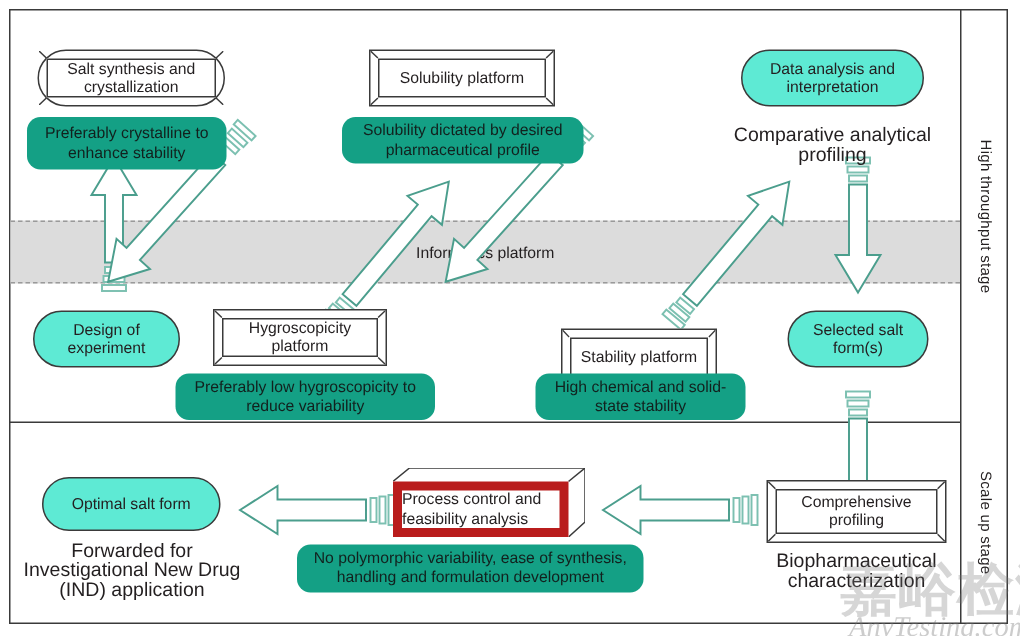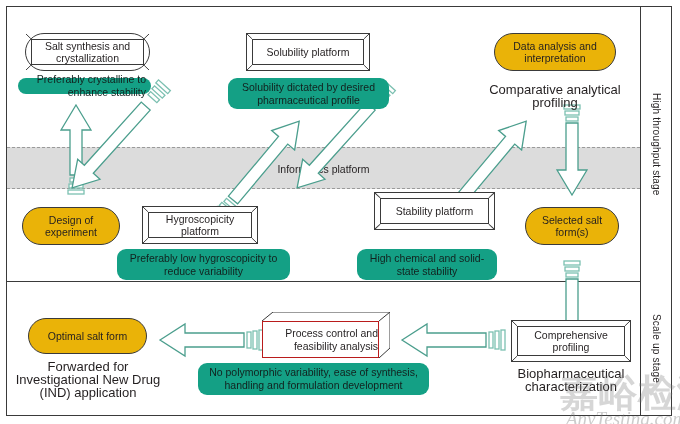--- a/index.html
+++ b/index.html
@@ -47,29 +47,29 @@
     font-size:10.5px;line-height:12.5px;color:#231f20;
     padding:0 3px;box-sizing:border-box;
   }
   .bevel .bv-m{position:absolute;left:0;top:0;width:100%;height:100%;pointer-events:none;}
   .bevel .bv-m line{stroke:#3a3a3a;stroke-width:1;}
 
   
   .cuboid{position:absolute;}
   .cuboid .c-face{
     position:absolute;left:0;top:9px;right:11px;bottom:0;
-    background:#fff;border:1px solid #b91c1c;box-sizing:border-box;
-    display:flex;align-items:center;justify-content:center;text-align:right;
+    background:#fff;border:6px solid #b91c1c;box-sizing:border-box;
+    display:flex;align-items:center;justify-content:center;text-align:left;
     font-size:10.5px;line-height:13px;color:#231f20;
   }
   .cuboid svg{position:absolute;left:0;top:0;}
 
   
   .stadium{
-    position:absolute;background:#eab308;border:1px solid #3a3a3a;
+    position:absolute;background:#5eead4;border:1px solid #3a3a3a;
     border-radius:60px;box-sizing:border-box;
     display:flex;align-items:center;justify-content:center;text-align:center;
     font-size:10.5px;line-height:12.5px;color:#231f20;padding:0 6px;
   }
 
   
   .teal{
     position:absolute;background:#14a085;border-radius:9px;
     display:flex;align-items:center;justify-content:center;text-align:center;
     font-size:10.5px;line-height:13px;color:#12211e;box-sizing:border-box;padding:0 5px;
@@ -211,21 +211,21 @@
 
   <div class="bevel" style="left:25px;top:33px;width:125px;height:38px;border-radius:19px;">
     <svg class="bv-m" viewBox="0 0 125 38" preserveAspectRatio="none">
       <line x1="0" y1="0" x2="5" y2="5"></line>
         <line x1="125" y1="0" x2="120" y2="5"></line>
       <line x1="0" y1="38" x2="5" y2="33"></line>
         <line x1="125" y1="38" x2="120" y2="33"></line>
     </svg>
     <div class="bv-inner">Salt synthesis and crystallization</div>
   </div>
-  <div class="teal" style="left:18px;top:78px;width:133px;height:16px;text-align:right;">Preferably crystalline to enhance stability</div>
+  <div class="teal" style="left:18px;top:78px;width:133px;height:35px;">Preferably crystalline to enhance stability</div>
 
   <div class="bevel" style="left:246px;top:33px;width:124px;height:38px;">
     <svg class="bv-m" viewBox="0 0 124 38" preserveAspectRatio="none">
       <line x1="0" y1="0" x2="5" y2="5"></line>
         <line x1="124" y1="0" x2="119" y2="5"></line>
       <line x1="0" y1="38" x2="5" y2="33"></line>
         <line x1="124" y1="38" x2="119" y2="33"></line>
     </svg>
     <div class="bv-inner">Solubility platform</div>
   </div>
@@ -240,21 +240,21 @@
     <svg class="bv-m" viewBox="0 0 116 38" preserveAspectRatio="none">
       <line x1="0" y1="0" x2="5" y2="5"></line>
         <line x1="116" y1="0" x2="111" y2="5"></line>
       <line x1="0" y1="38" x2="5" y2="33"></line>
         <line x1="116" y1="38" x2="111" y2="33"></line>
     </svg>
     <div class="bv-inner">Hygroscopicity platform</div>
   </div>
   <div class="teal" style="left:117px;top:249px;width:173px;height:31px;">Preferably low hygroscopicity to reduce variability</div>
 
-  <div class="bevel" style="left:374px;top:192px;width:121px;height:38px;">
+  <div class="bevel" style="left:374px;top:219px;width:104px;height:38px;">
     <svg class="bv-m" viewBox="0 0 116 38" preserveAspectRatio="none">
       <line x1="0" y1="0" x2="5" y2="5"></line>
         <line x1="116" y1="0" x2="111" y2="5"></line>
       <line x1="0" y1="38" x2="5" y2="33"></line>
         <line x1="116" y1="38" x2="111" y2="33"></line>
     </svg>
     <div class="bv-inner">Stability platform</div>
   </div>
   <div class="teal" style="left:357px;top:249px;width:140px;height:31px;">High chemical and solid-state stability</div>
 

